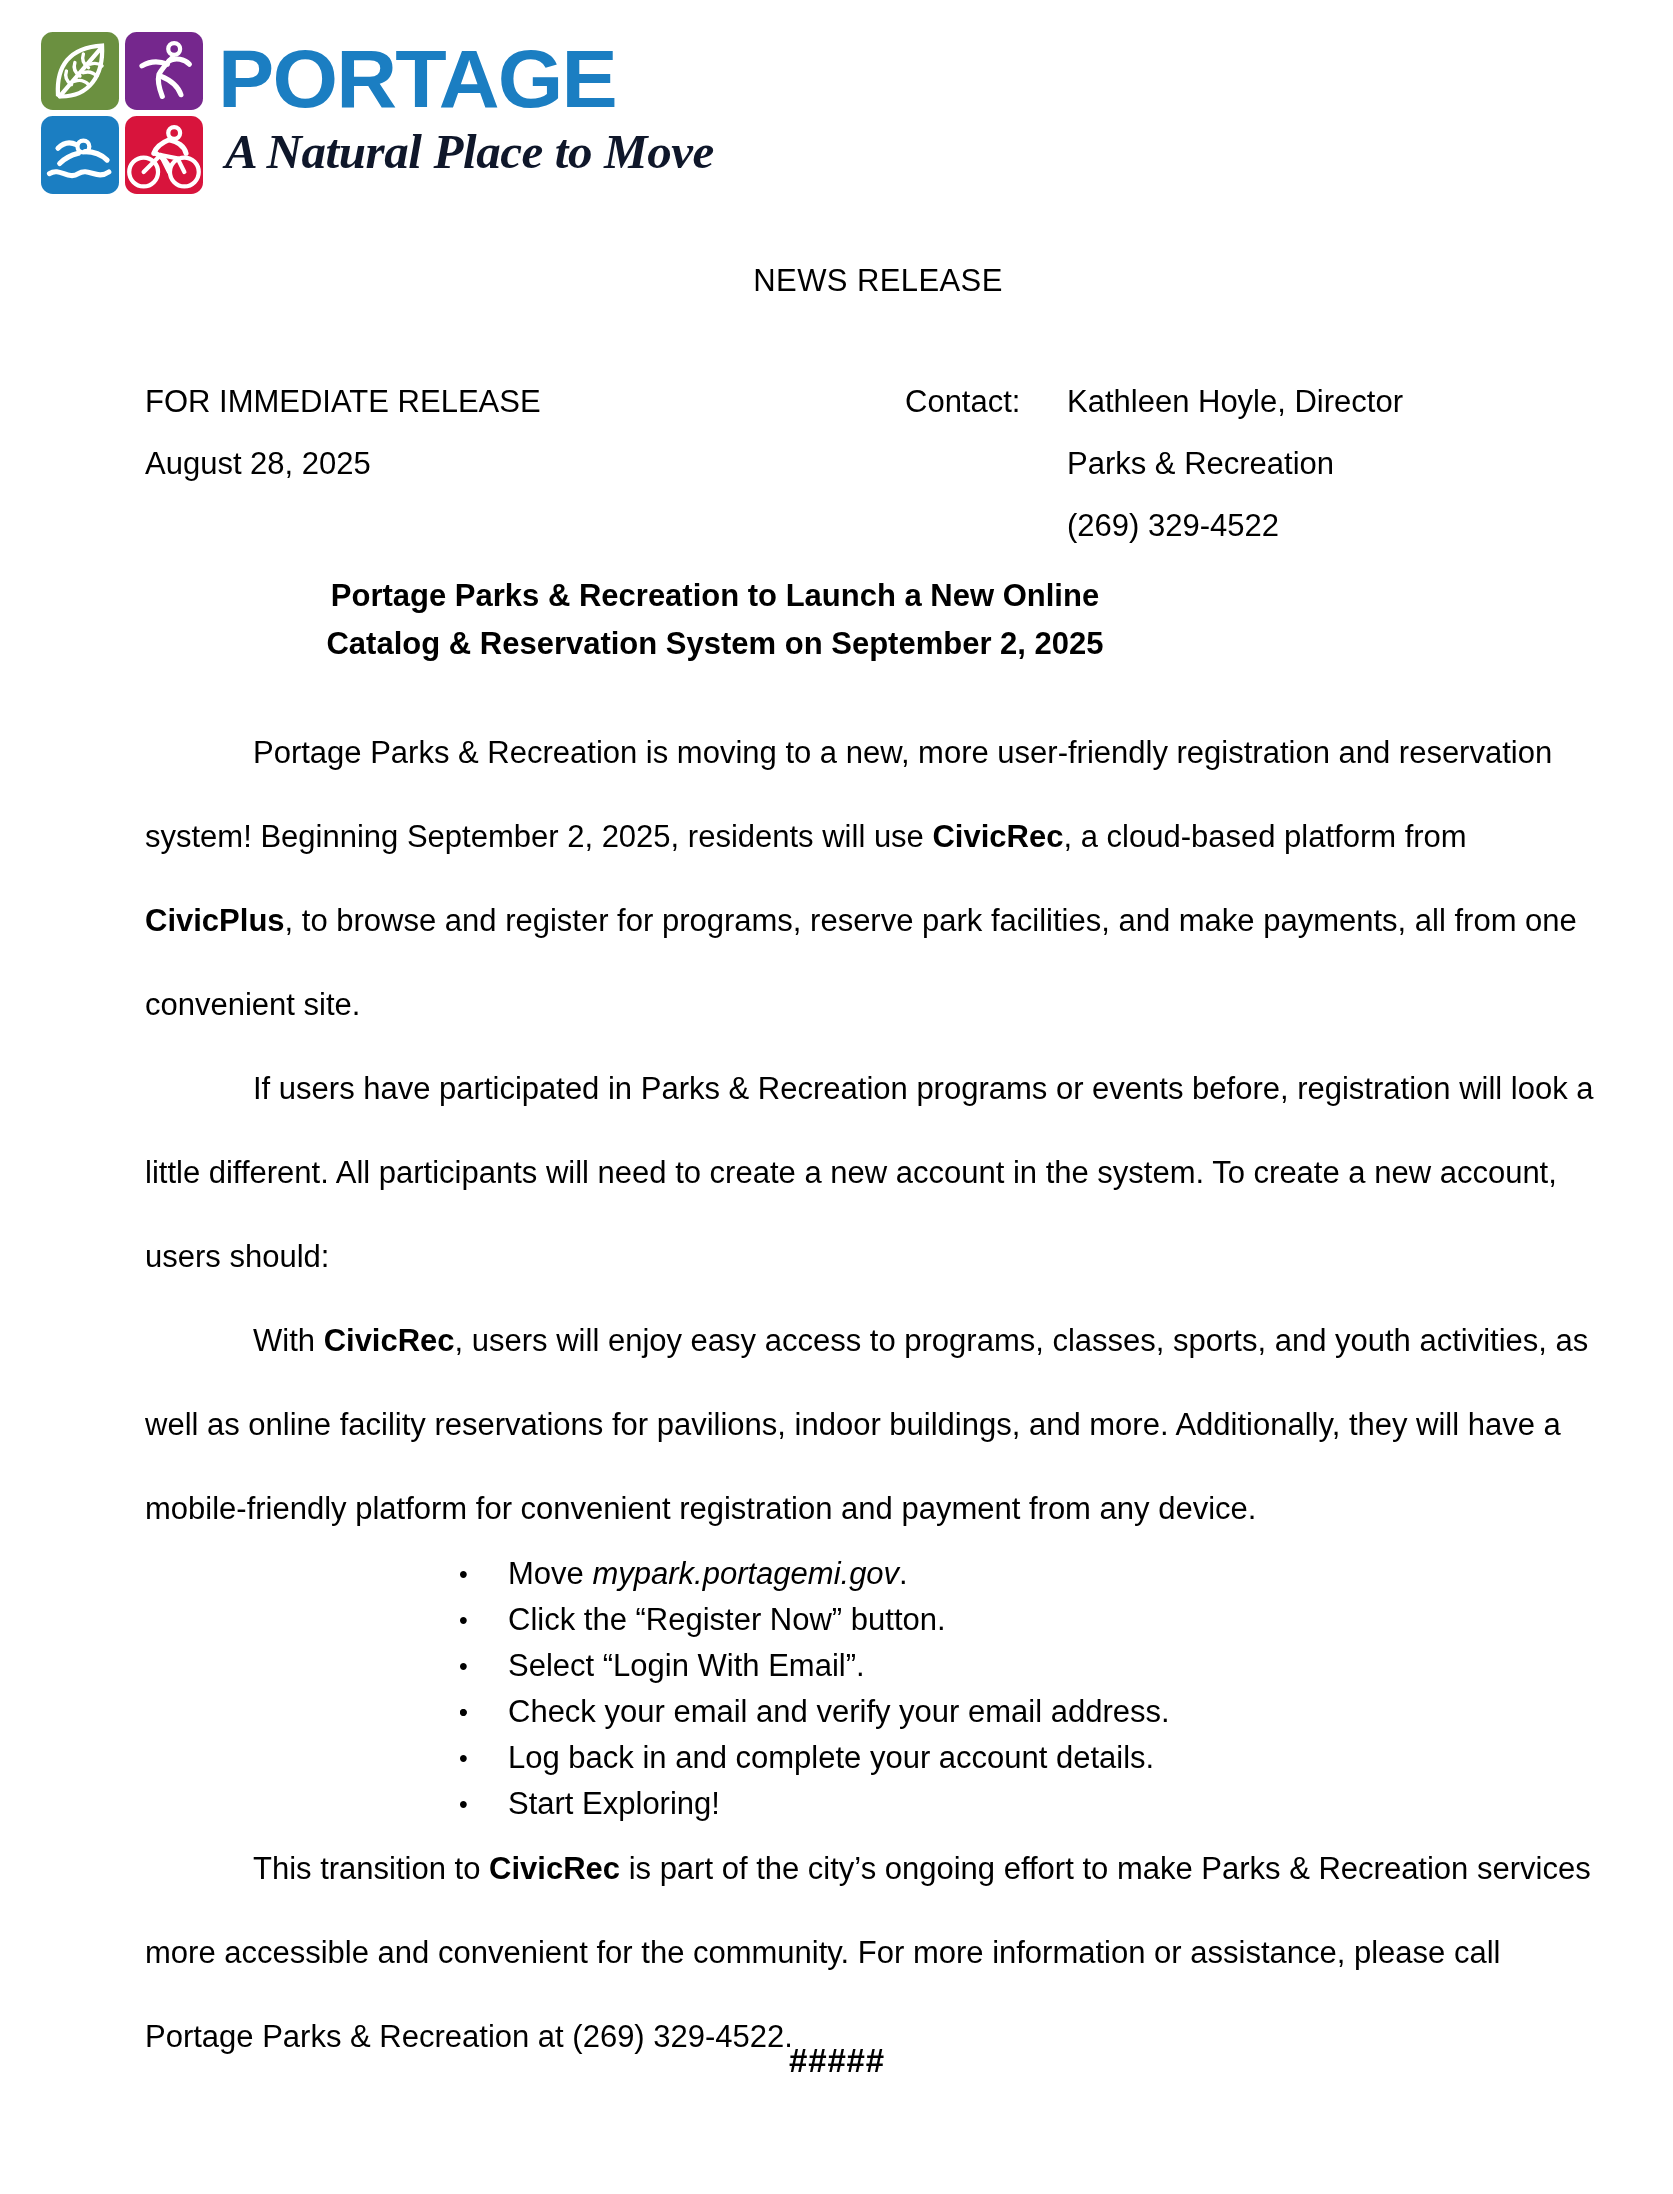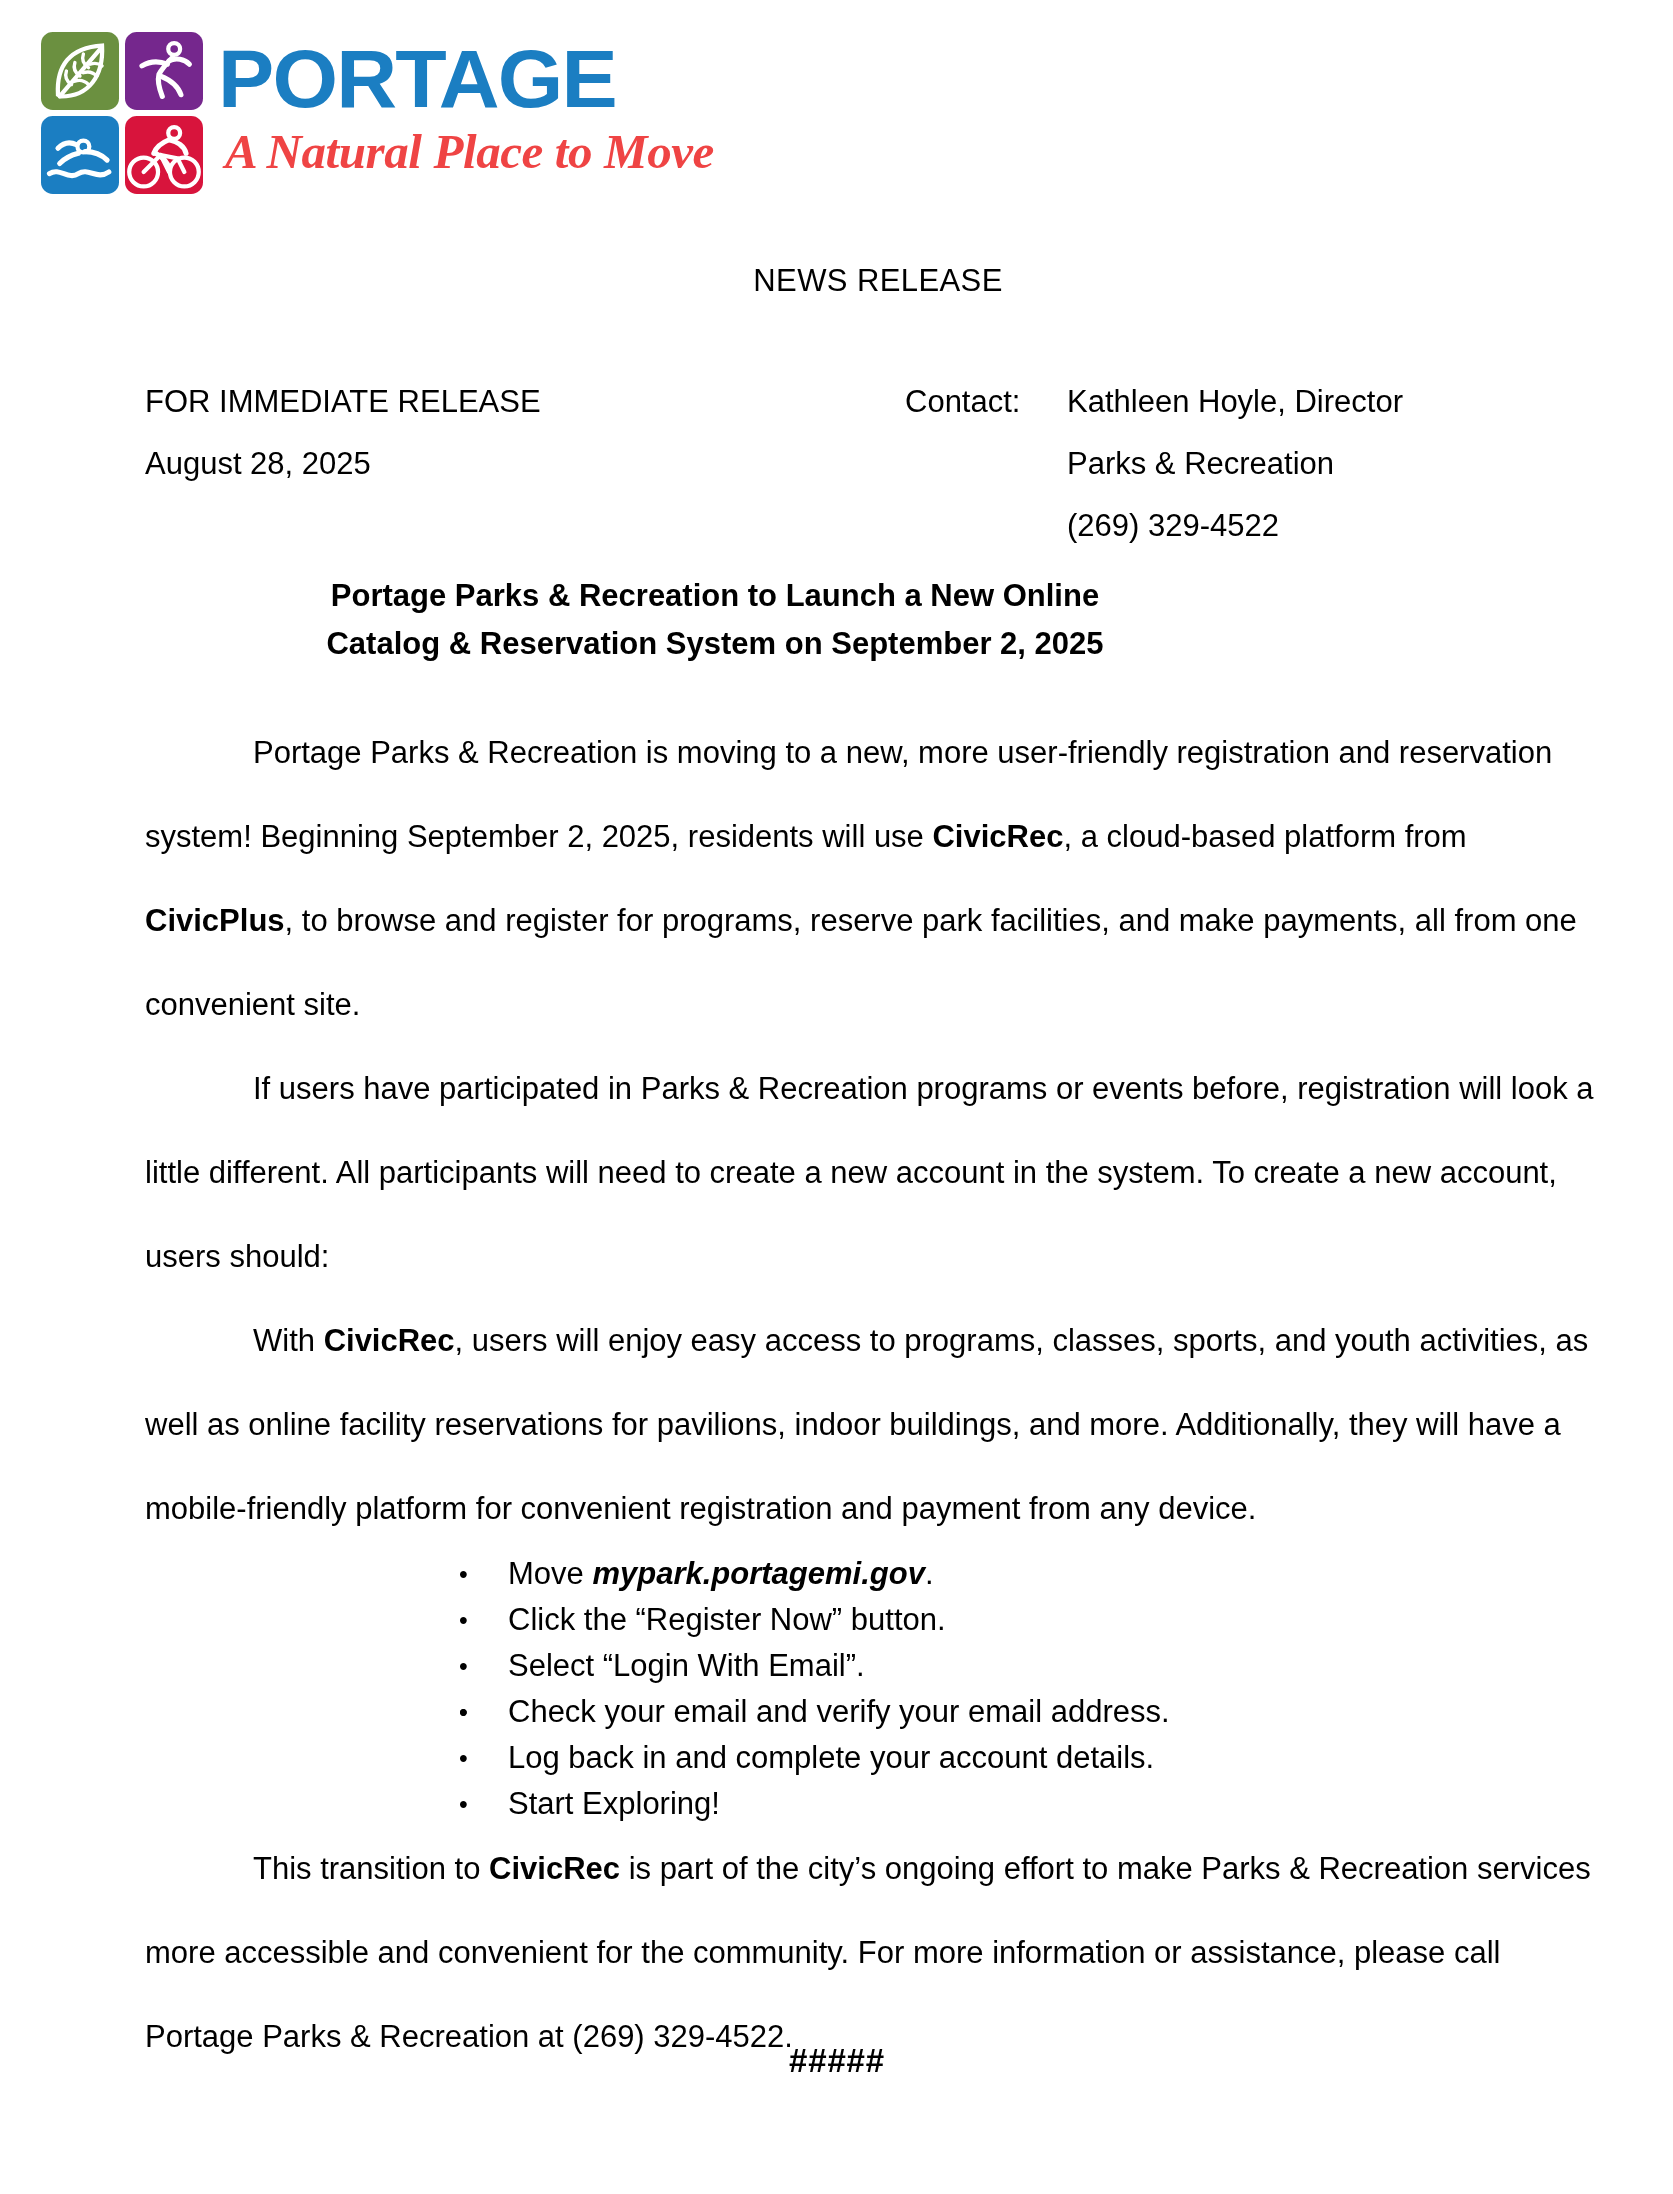--- a/index.html
+++ b/index.html
@@ -65,21 +65,21 @@
     transform-origin: left top;
   }
   .logo-tagline {
     position: absolute;
     left: 184px;
     top: 95px;
     font-family: "Liberation Serif", serif;
     font-style: italic;
     font-weight: bold;
     font-size: 49px;
-    color: #ef4444;
+    color: #0f172a;
     line-height: 1;
     letter-spacing: -0.4px;
   }
 
   
   .news-release {
     position: absolute;
     left: 0;
     top: 263px;
     width: 1674px;
@@ -156,21 +156,21 @@
     left: 0;
     top: 2042px;
     width: 1674px;
     text-align: center;
     font-size: 33px;
     font-weight: bold;
     letter-spacing: 0.8px;
   }
 
   b.em { font-weight: bold; }
-  i.bi { font-weight: bold; font-style: italic; }
+  i.bi { font-weight: normal; font-style: italic; }
 </style>
 </head>
 <body>
 
 <div class="page">
 
   <div class="logo-block">
     <div class="logo-tiles">
 
       <div class="tile tile-leaf">

